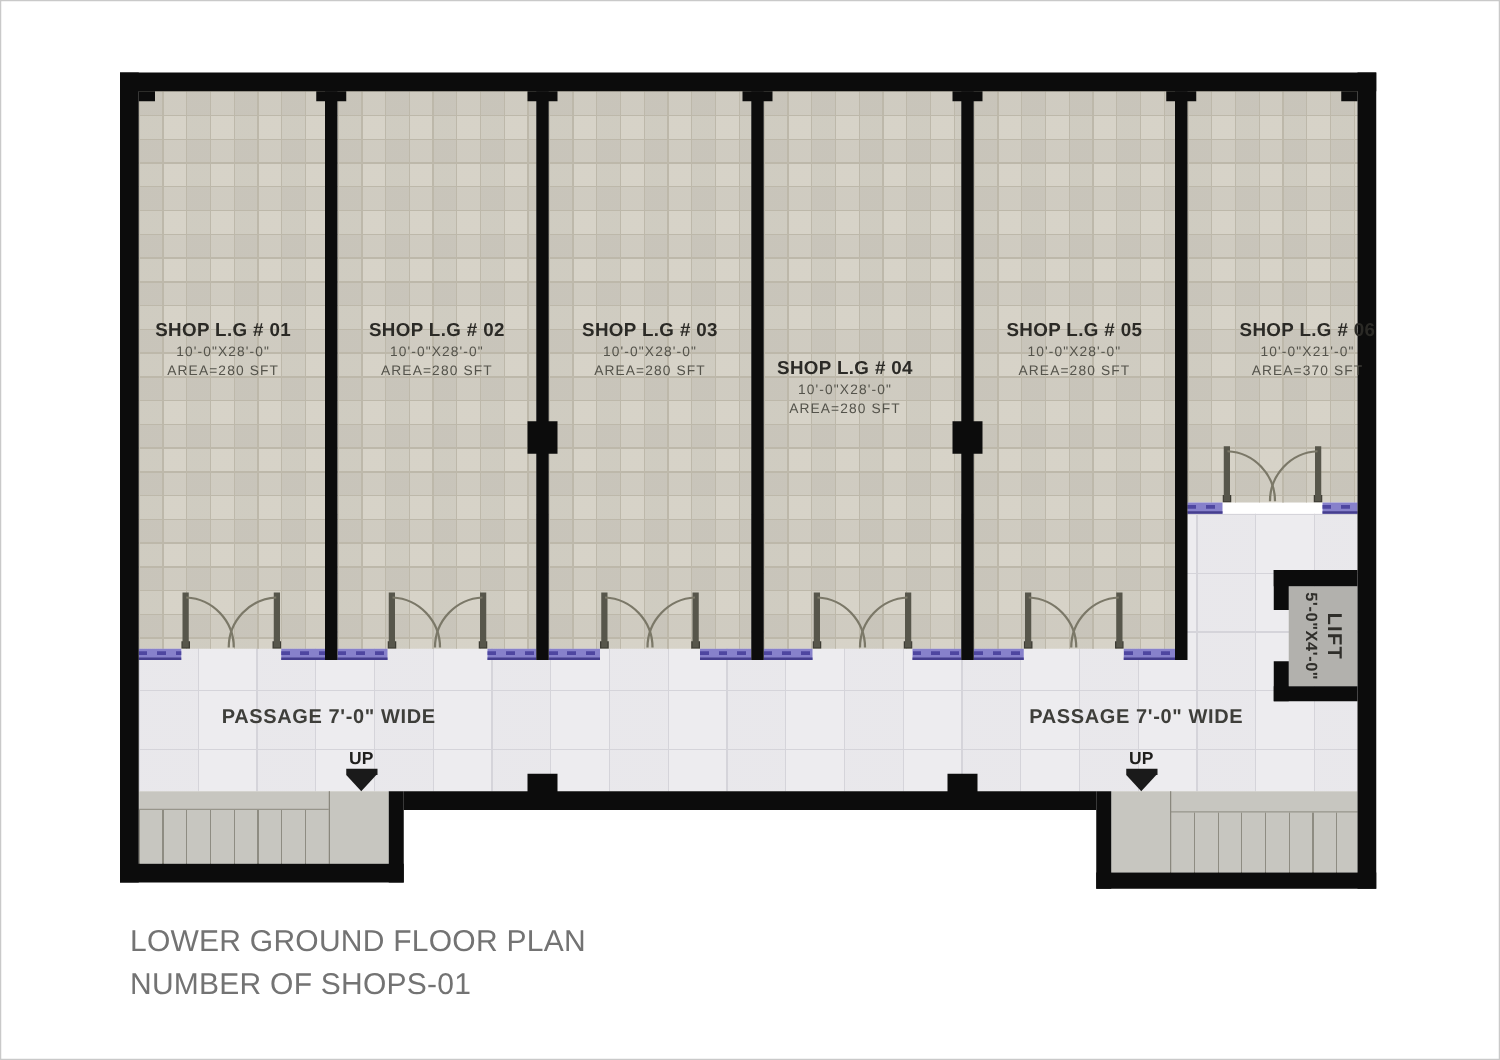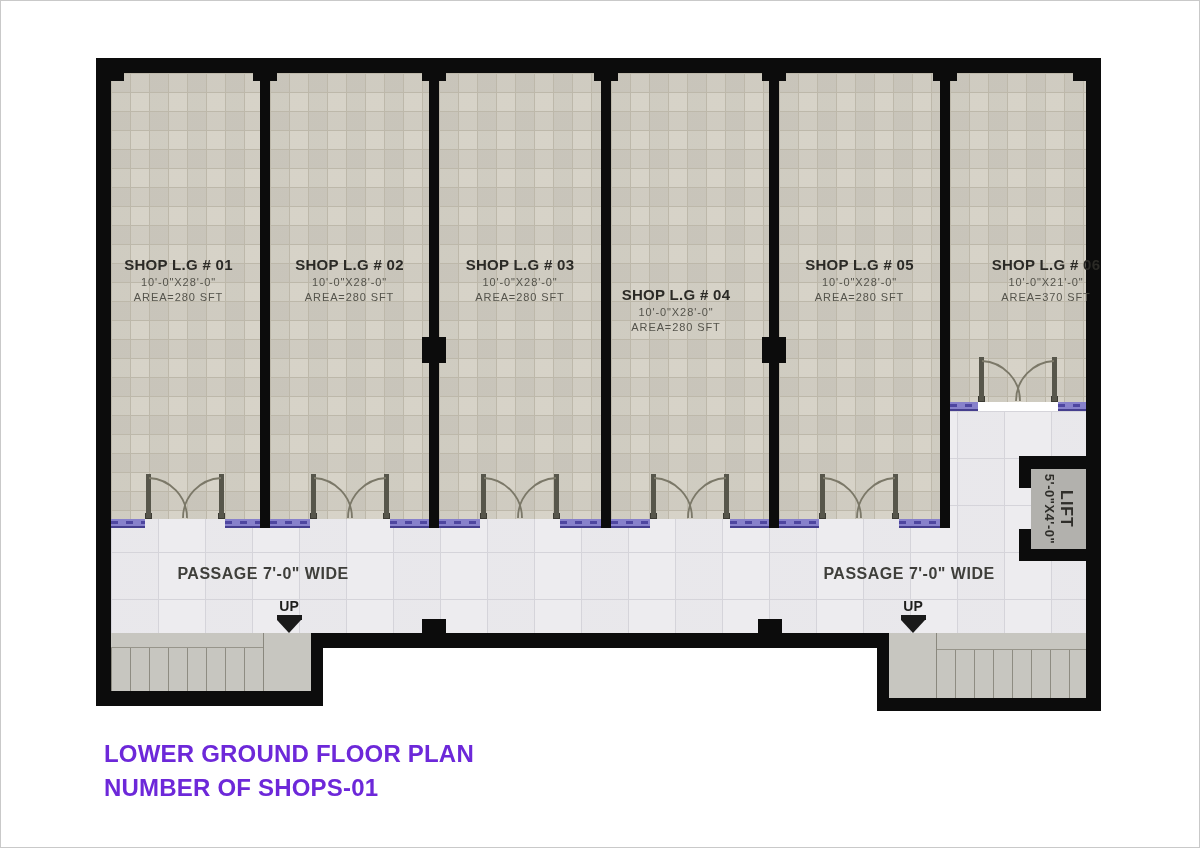--- a/index.html
+++ b/index.html
@@ -26,21 +26,21 @@
   .shoplabel{position:absolute;text-align:center;color:#2b2a26;}
   .shoplabel .nm{font-size:15px;font-weight:700;letter-spacing:.3px;line-height:20px;}
   .shoplabel .dm,.shoplabel .ar{font-size:11px;font-weight:400;color:#54534b;letter-spacing:.9px;line-height:15px;}
   .passlabel{position:absolute;text-align:center;font-size:16px;font-weight:700;color:#3e3e3a;letter-spacing:.5px;}
   .uptext{position:absolute;text-align:center;font-size:14px;font-weight:700;color:#1f1f1d;}
   .upbar{position:absolute;background:#1a1a1a;}
   .uptri{position:absolute;width:0;height:0;border-left:12px solid transparent;border-right:12px solid transparent;border-top:13px solid #1a1a1a;}
   .liftlabel{position:absolute;transform:translate(-50%,-50%) rotate(90deg);text-align:center;color:#2f2e2a;white-space:nowrap;}
   .liftlabel .l1{font-size:16px;font-weight:700;letter-spacing:1px;line-height:18px;}
   .liftlabel .l2{font-size:13px;font-weight:700;letter-spacing:.5px;line-height:16px;}
-  .title{position:absolute;left:103px;top:736px;color:#6d28d9;font-size:24px;font-weight:700;line-height:34px;letter-spacing:.2px;}
+  .title{position:absolute;left:103px;top:736px;color:#737373;font-size:24px;font-weight:400;line-height:34px;letter-spacing:.2px;}
   svg.door{position:absolute;}
 </style>
 </head>
 <body>
 
 <div class="canvas">
 
   <div class="passage" style="left:110px;top:410px;width:975px;height:222px;"></div>
 
   <div class="shop" style="left:110px;top:72px;width:149px;height:446px;"></div>

